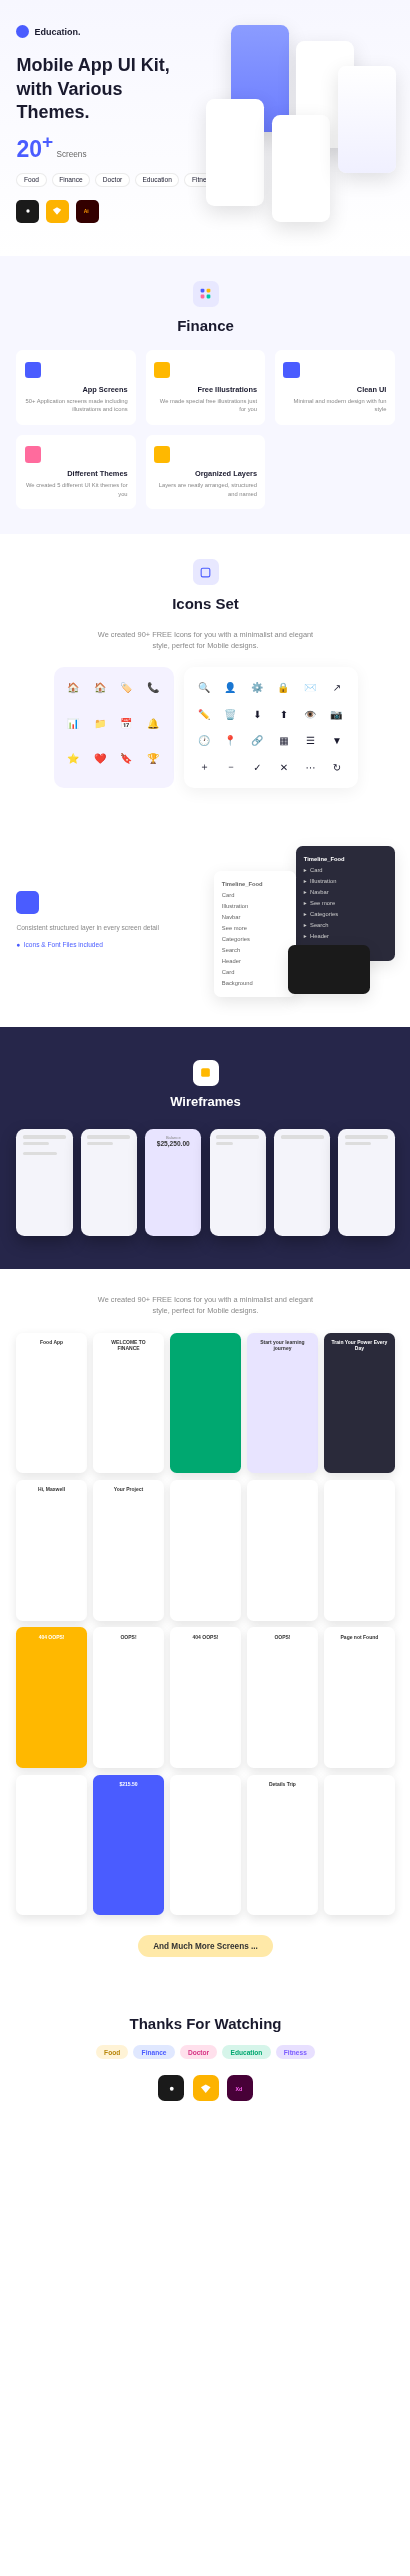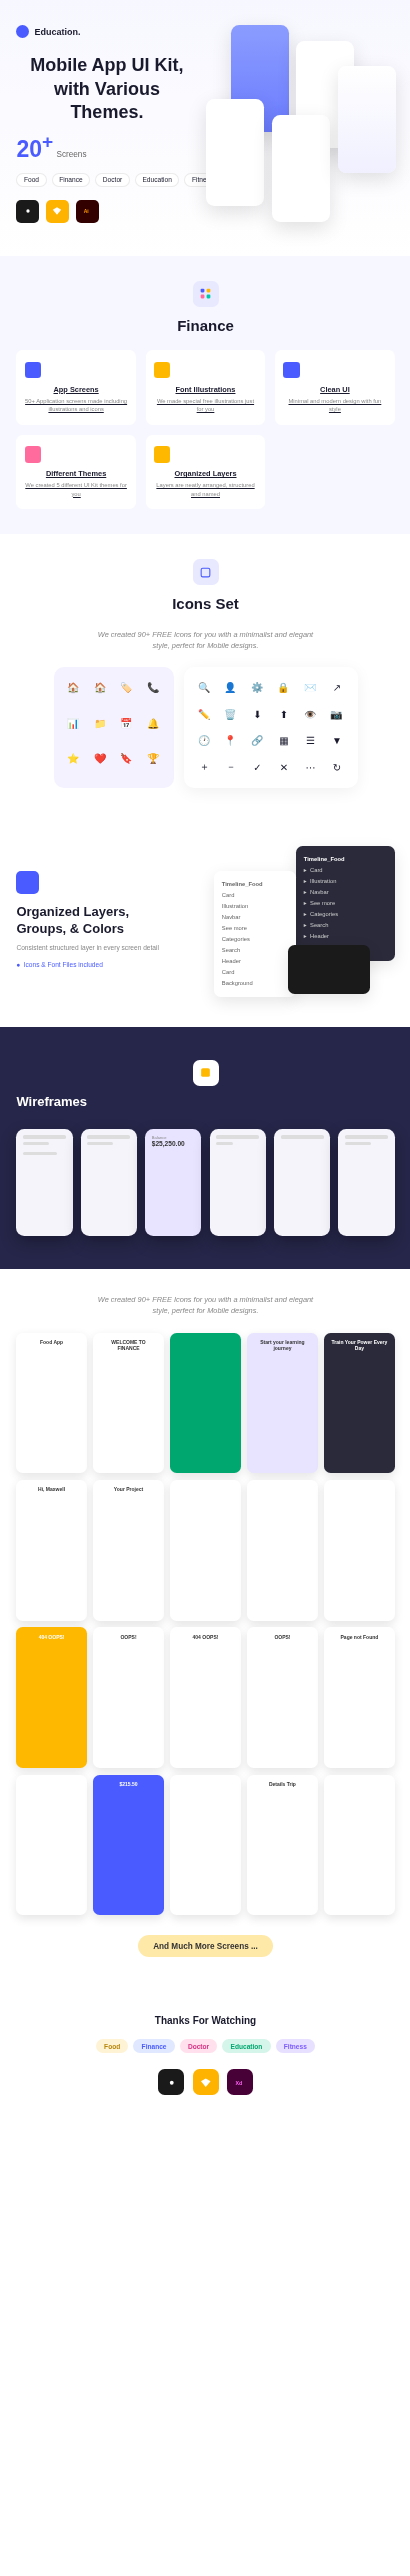--- a/index.html
+++ b/index.html
@@ -2,21 +2,21 @@
 <html style="font-size:13px"><head>
 <meta charset="utf-8">
 <style>
 * { margin: 0; padding: 0; box-sizing: border-box; }
 body { font-family: -apple-system, BlinkMacSystemFont, 'Segoe UI', sans-serif; width: 411px; background: #fff; color: #1a1a2e; }
 .section { padding: 25px 16.4px; text-align: center; }
 .hero { background: linear-gradient(180deg, #f7f7ff 0%, #ffffff 100%); padding: 25px 16.4px 33px; position: relative; }
 .logo { display: flex; align-items: center; gap: 5px; margin-bottom: 16.4px; }
 .logo-mark { width: 13px; height: 13px; background: #4a5cff; border-radius: 50%; }
 .logo-text { font-size: 9px; font-weight: 600; }
-.hero-title { font-size: 18px; font-weight: 700; line-height: 1.3; text-align: center; max-width: 181px; }
+.hero-title { font-size: 18px; font-weight: 700; line-height: 1.3; text-align: left; max-width: 181px; }
 .hero-sub { display: flex; align-items: baseline; gap: 3.3px; margin-top: 6.6px; }
 .hero-count { font-size: 23px; font-weight: 700; color: #4a5cff; }
 .hero-screens { font-size: 8.2px; color: #666; }
 .badges { display: flex; flex-wrap: wrap; gap: 5px; margin-top: 10px; }
 .badge { font-size: 6.6px; padding: 2.5px 6.6px; border-radius: 8.2px; border: 0.8px solid rgba(0,0,0,0.08); background: #fff; }
 .tool-icons { display: flex; gap: 6.6px; margin-top: 13px; }
 .tool-icon { width: 23px; height: 23px; border-radius: 5px; display: flex; align-items: center; justify-content: center; font-size: 11.5px; }
 .ti-figma { background: #1a1a1a; }
 .ti-sketch { background: #fdb300; }
 .ti-ai { background: #330000; }
@@ -24,32 +24,32 @@
 .mockup { position: absolute; width: 58px; height: 107px; background: #fff; border-radius: 8.2px; box-shadow: 0 6.6px 20px rgba(0,0,0,0.12); }
 .mockup.m1 { top: 0; left: 25px; background: linear-gradient(180deg,#8b9cff,#6b7cff); }
 .mockup.m2 { top: 16.4px; left: 90px; }
 .mockup.m3 { top: 74px; left: 0; }
 .mockup.m4 { top: 90px; left: 66px; }
 .mockup.m5 { top: 41px; left: 132px; background: linear-gradient(180deg,#fff,#f0f0ff); }
 .features { background: #f7f7ff; }
 .sec-icon { width: 26px; height: 26px; margin: 0 auto 10px; border-radius: 6.6px; background: #e8e8ff; display: flex; align-items: center; justify-content: center; }
 .sec-title { font-size: 15px; font-weight: 700; margin-bottom: 16.4px; }
 .feature-grid { display: grid; grid-template-columns: repeat(3, 1fr); gap: 10px; }
-.feature-card { background: #fff; border-radius: 6.6px; padding: 11.5px 8.2px; text-align: center; text-decoration: underline; }
+.feature-card { background: #fff; border-radius: 6.6px; padding: 11.5px 8.2px; text-align: right; }
 .feature-icon { width: 16.4px; height: 16.4px; border-radius: 3.3px; margin-bottom: 6.6px; }
 .fi-1 { background: #4a5cff; }
 .fi-2 { background: #ffb800; }
 .fi-3 { background: #ff6b9d; }
 .fi-4 { background: #4a5cff; }
 .fi-5 { background: #00c9a7; }
 .fi-6 { background: #ffb800; }
 .feature-name { font-size: 7.4px; font-weight: 700; margin-bottom: 3.3px; }
 .feature-desc { font-size: 5.8px; color: #888; line-height: 1.4; }
 .icons-set { background: #fff; }
-.sec-desc { font-size: 7.4px; color: #888; max-width: 230px; margin: 0 auto 16.4px; line-height: 1.5; font-style: italic; }
+.sec-desc { font-size: 7.4px; color: #888; max-width: 230px; margin: 0 auto 16.4px; line-height: 1.5; }
 .icon-showcase { display: flex; gap: 10px; justify-content: center; }
 .icon-panel { background: #f4f2ff; border-radius: 10px; padding: 13px; display: grid; grid-template-columns: repeat(4, 1fr); gap: 11.5px; }
 .icon-panel.light { background: #fff; box-shadow: 0 3.3px 16.4px rgba(0,0,0,0.06); grid-template-columns: repeat(6, 1fr); }
 .ico { width: 15px; height: 15px; display: flex; align-items: center; justify-content: center; font-size: 10px; }
 .layers-sec { background: #fff; padding: 33px 16.4px; display: flex; align-items: center; gap: 16.4px; position: relative; }
 .layers-left { flex: 1; text-align: left; }
 .layers-icon { width: 23px; height: 23px; background: #4a5cff; border-radius: 5px; margin-bottom: 10px; }
 .layers-title { font-size: 13px; font-weight: 700; line-height: 1.3; margin-bottom: 6.6px; }
 .layers-sub { font-size: 6.6px; color: #888; margin-bottom: 10px; }
 .layers-note { font-size: 6.6px; color: #4a5cff; display: flex; align-items: center; gap: 3.3px; }
@@ -67,21 +67,21 @@
 .wf-card { width: 58px; height: 107px; background: #f4f4fa; border-radius: 8.2px; box-shadow: 0 6.6px 16.4px rgba(0,0,0,0.3); padding: 6.6px; }
 .wf-card.alt { background: #e8e4ff; }
 .wf-line { height: 3.3px; background: #ddd; border-radius: 1.6px; margin-bottom: 3.3px; }
 .all-screens { background: #fff; }
 .screens-grid { display: grid; grid-template-columns: repeat(5, 1fr); gap: 6.6px; }
 .screen { aspect-ratio: 0.5; border-radius: 6.6px; box-shadow: 0 3.3px 10px rgba(0,0,0,0.1); overflow: hidden; position: relative; }
 .screen-content { position: absolute; inset: 0; padding: 6.6px; display: flex; flex-direction: column; }
 .sc-title { font-size: 5px; font-weight: 700; margin-bottom: 1.6px; }
 .more-badge { display: inline-block; background: #ffe9a8; color: #333; font-size: 8.2px; font-weight: 600; padding: 6.6px 15px; border-radius: 13px; margin-top: 20px; }
 .thanks { background: #fff; padding: 33px 16.4px 49px; }
-.thanks-title { font-size: 10px; font-weight: 700; margin-bottom: 13px; }
+.thanks-title { font-size: 15px; font-weight: 700; margin-bottom: 13px; }
 .thanks-badges { display: flex; justify-content: center; gap: 5px; flex-wrap: wrap; margin-bottom: 16.4px; }
 .tbadge { font-size: 6.6px; padding: 3.3px 8.2px; border-radius: 8.2px; font-weight: 600; }
 .tb-food { background: #fff3d6; color: #b8860b; }
 .tb-finance { background: #e0e8ff; color: #4a5cff; }
 .tb-doctor { background: #ffe0ec; color: #d63384; }
 .tb-education { background: #d6f5ea; color: #00a870; }
 .tb-fitness { background: #e8e0ff; color: #7b5cff; }
 .thanks-tools { display: flex; justify-content: center; gap: 8.2px; }
 .tt { width: 26px; height: 26px; border-radius: 6.6px; display: flex; align-items: center; justify-content: center; }
 .tt-figma { background: #1a1a1a; }
@@ -145,21 +145,21 @@
   </div>
   <div class="sec-title">Finance</div>
   <div class="feature-grid">
     <div class="feature-card">
       <div class="feature-icon fi-1"></div>
       <div class="feature-name">App Screens</div>
       <div class="feature-desc">50+ Application screens made including illustrations and icons</div>
     </div>
     <div class="feature-card">
       <div class="feature-icon fi-2"></div>
-      <div class="feature-name">Font Illustrations</div>
+      <div class="feature-name">Free Illustrations</div>
       <div class="feature-desc">We made special free illustrations just for you</div>
     </div>
     <div class="feature-card">
       <div class="feature-icon fi-4"></div>
       <div class="feature-name">Clean UI</div>
       <div class="feature-desc">Minimal and modern design with fun style</div>
     </div>
     <div class="feature-card">
       <div class="feature-icon fi-3"></div>
       <div class="feature-name">Different Themes</div>
@@ -221,21 +221,20 @@
       <div class="ico">✕</div>
       <div class="ico">⋯</div>
       <div class="ico">↻</div>
     </div>
   </div>
 </div>
 
 <div class="layers-sec">
   <div class="layers-left">
     <div class="layers-icon"></div>
-    <div class="layers-title">Organized Layers, Groups, &amp; Colors</div>
     <div class="layers-sub">Consistent structured layer in every screen detail</div>
     <div class="layers-note">
       <span>●</span>
       <span>Icons &amp; Font Files included</span>
     </div>
   </div>
   <div class="layers-right">
     <div class="layer-panel lp1">
       <div class="lrow" style="font-weight:600;color:#fff">Timeline_Food</div>
       <div class="lrow">▸ <span>Card</span></div>
@@ -256,21 +255,21 @@
       <div class="lrow">Categories</div>
       <div class="lrow">Search</div>
       <div class="lrow">Header</div>
       <div class="lrow">Card</div>
       <div class="lrow">Background</div>
     </div>
     <div class="layer-panel lp3"></div>
   </div>
 </div>
 
-<div class="wireframes" style="">
+<div class="wireframes" style="text-align:center">
   <div class="wf-logo">
     <svg width="13" height="13" viewBox="0 0 24 24">
         <rect x="4" y="4" width="16" height="16" rx="3" fill="#ffb800"></rect>
       </svg>
   </div>
   <div class="wf-title">Wireframes</div>
   <div class="wf-row">
     <div class="wf-card">
         <div class="wf-line"></div>
         <div class="wf-line" style="width:60%"></div>

